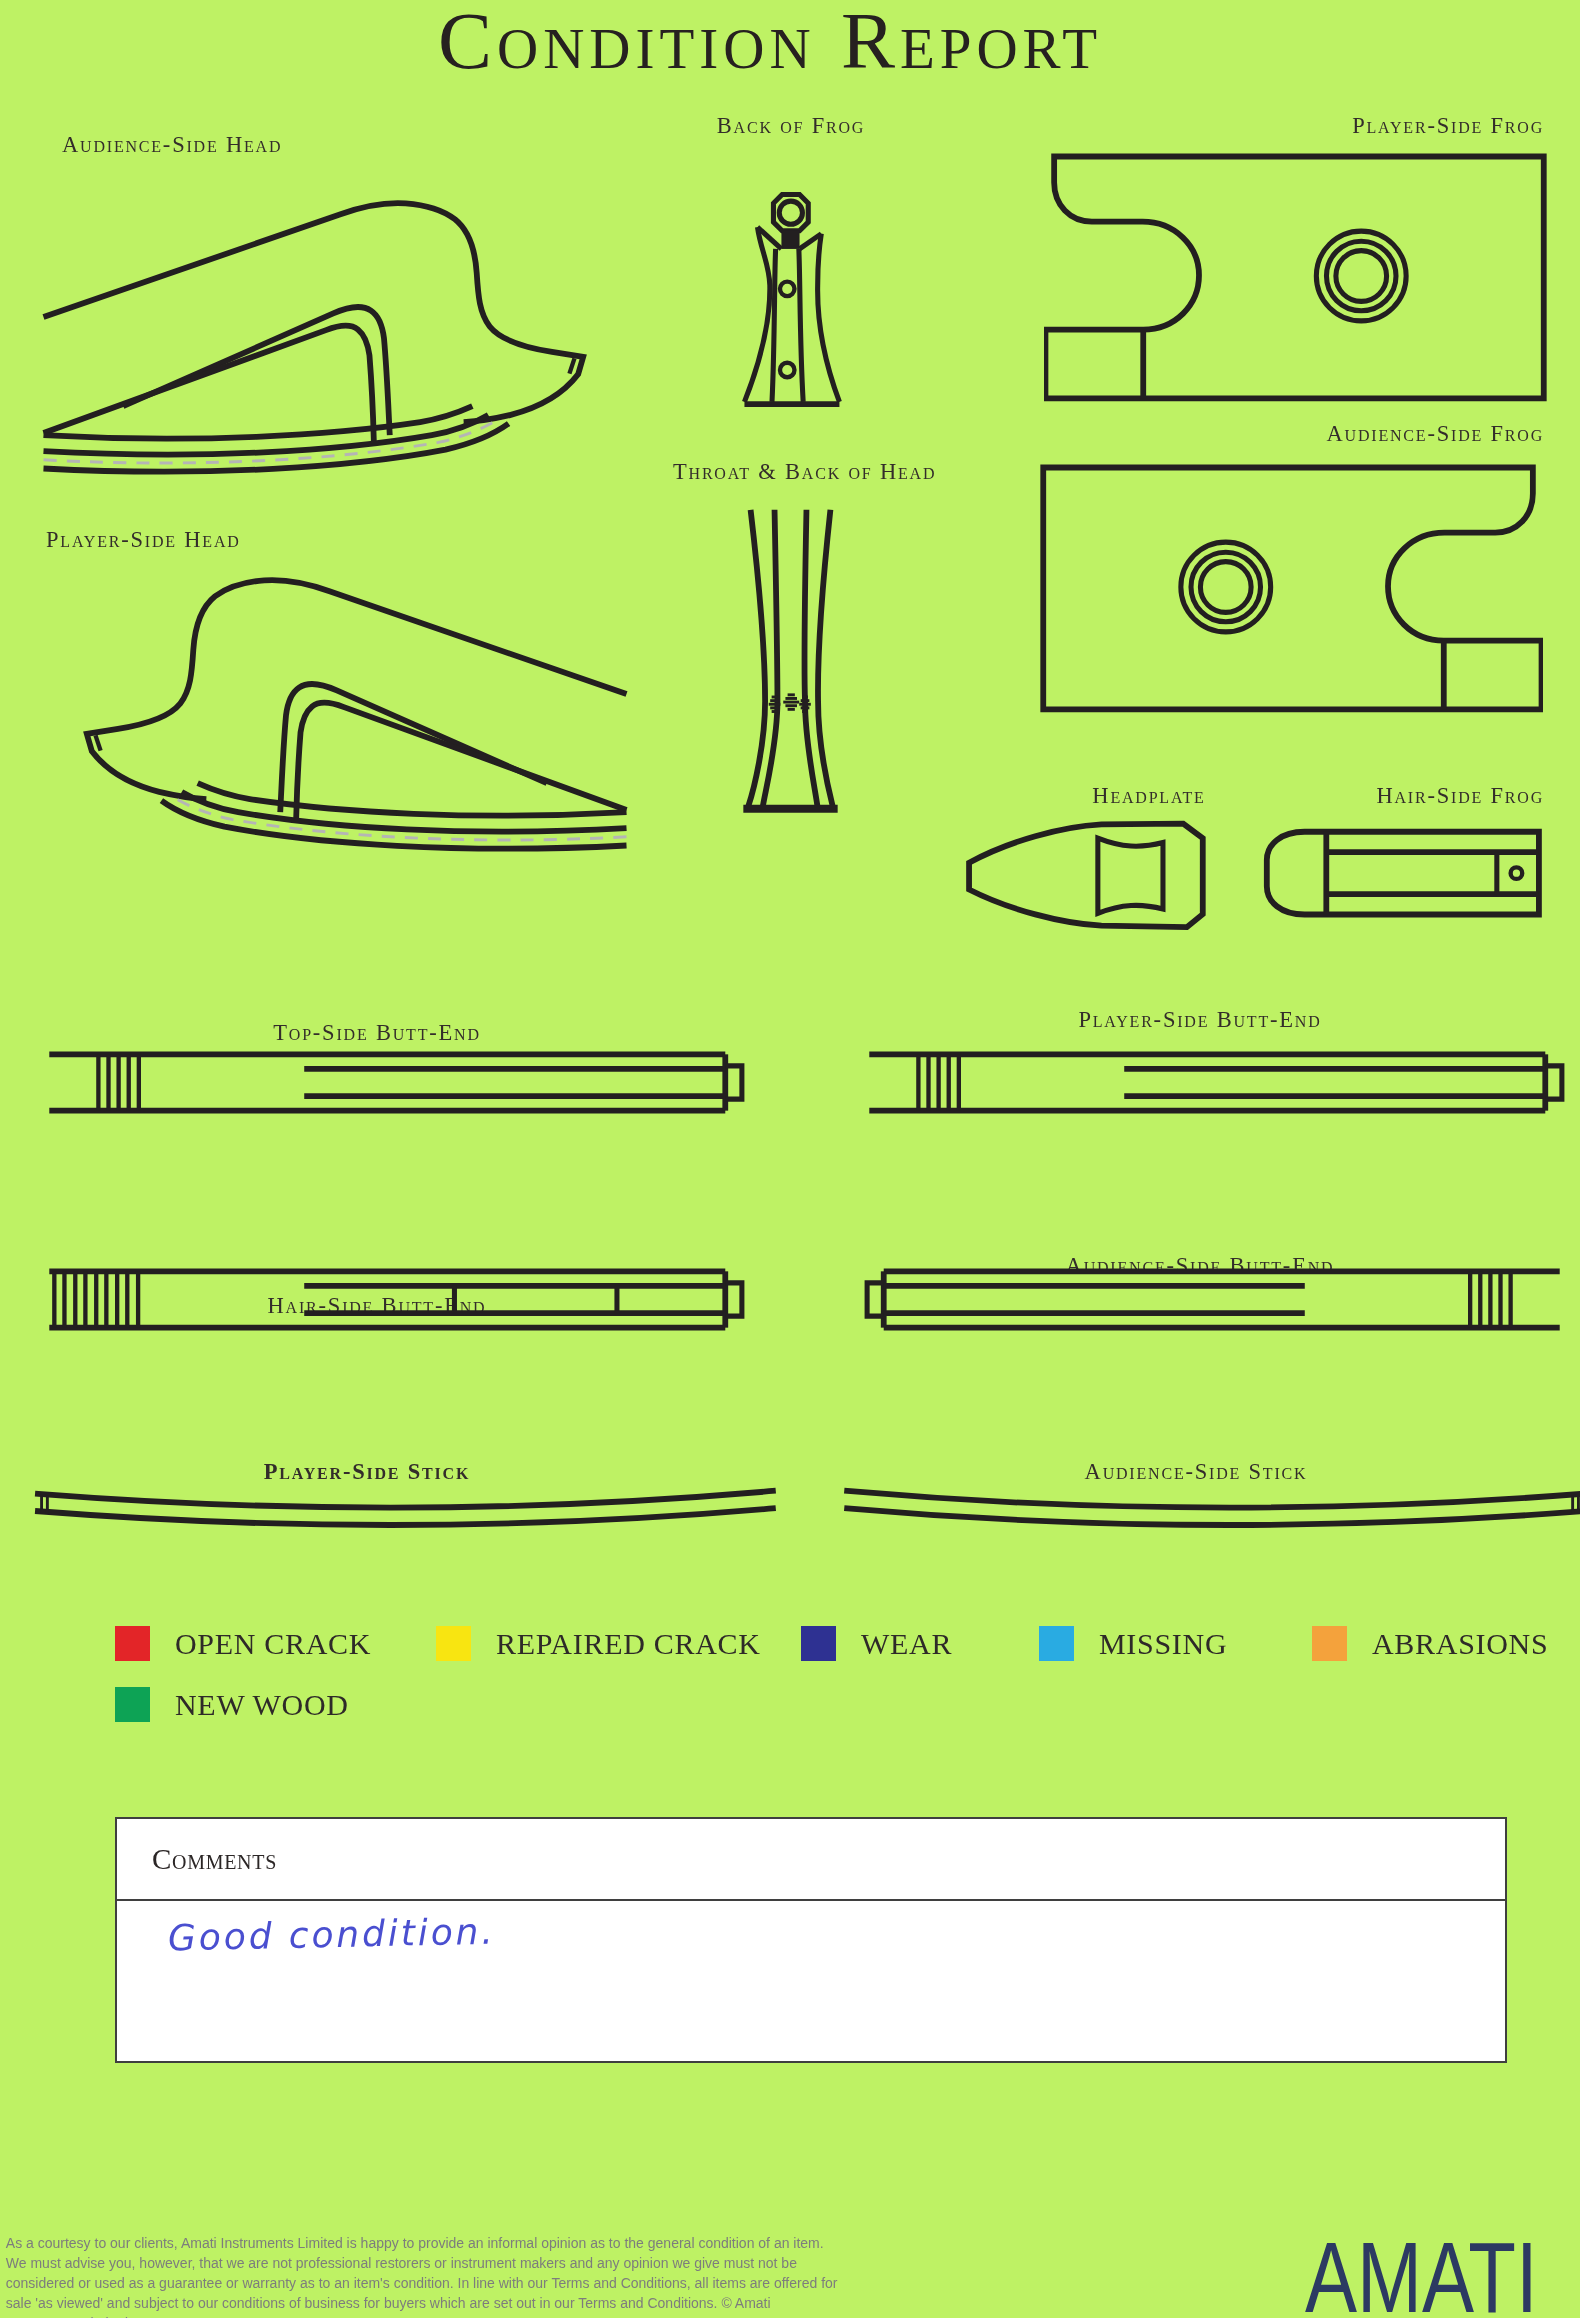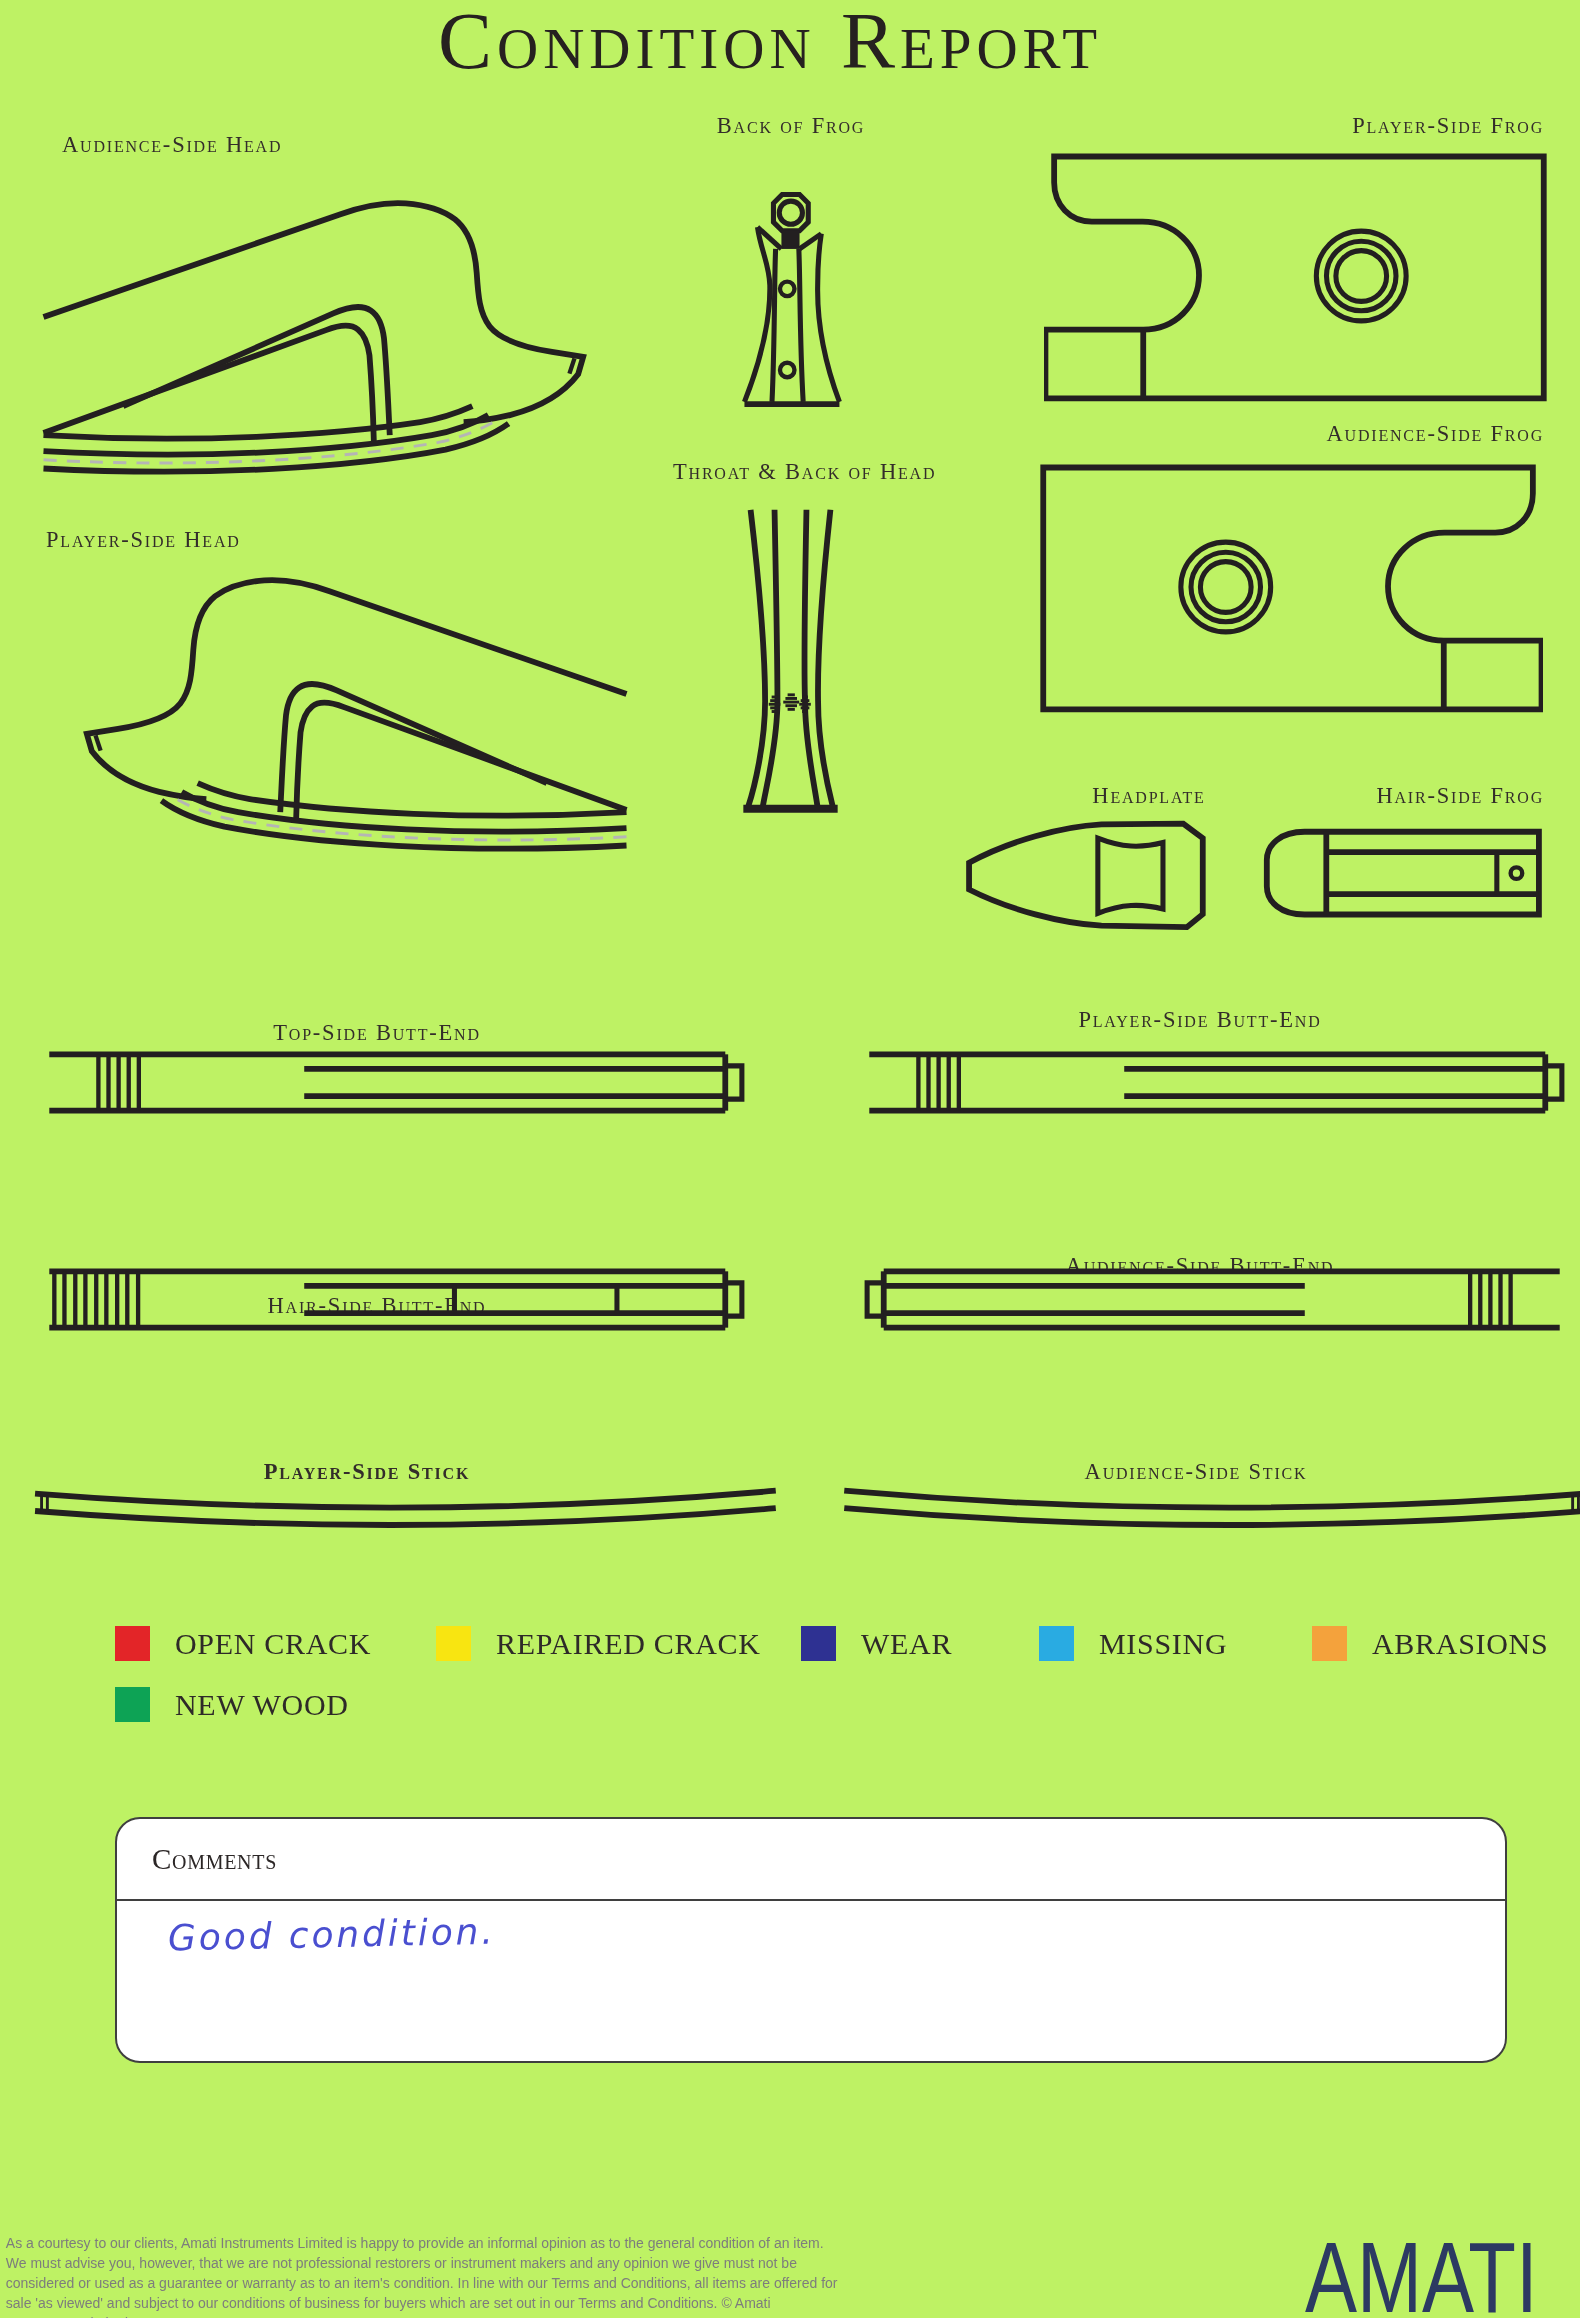--- a/index.html
+++ b/index.html
@@ -271,21 +271,21 @@
   </div>
   <div class="abs legend-item" style="left:1312px;top:1626px;">
     <div class="swatch" style="background: rgb(244, 162, 60);"></div>
     <div class="legend-label">ABRASIONS</div>
   </div>
   <div class="abs legend-item" style="left:115px;top:1687px;">
     <div class="swatch" style="background: rgb(13, 163, 85);"></div>
     <div class="legend-label">NEW WOOD</div>
   </div>
 
-  <div class="abs comments-box" style="left:115px;top:1817px;border-radius:25px;">
+  <div class="abs comments-box" style="left:115px;top:1817px;">
     <div class="comments-label">Comments</div>
     <div class="comments-divider"></div>
     <div class="abs handwriting" style="left:51px;top:98px;">Good condition.</div>
   </div>
 
   <div class="abs footer-text" style="left:5.8px;top:2234px;">As a courtesy to our clients, Amati Instruments Limited is happy to provide an informal opinion as to the general condition of an item. We must advise you, however, that we are not professional restorers or instrument makers and any opinion we give must not be considered or used as a guarantee or warranty as to an item's condition. In line with our Terms and Conditions, all items are offered for sale 'as viewed' and subject to our conditions of business for buyers which are set out in our Terms and Conditions. © Amati Instruments Limited 2017</div>
   <div class="abs logo" style="left:1305px;top:2227px;">AMATI</div>
 
 </div>
 

